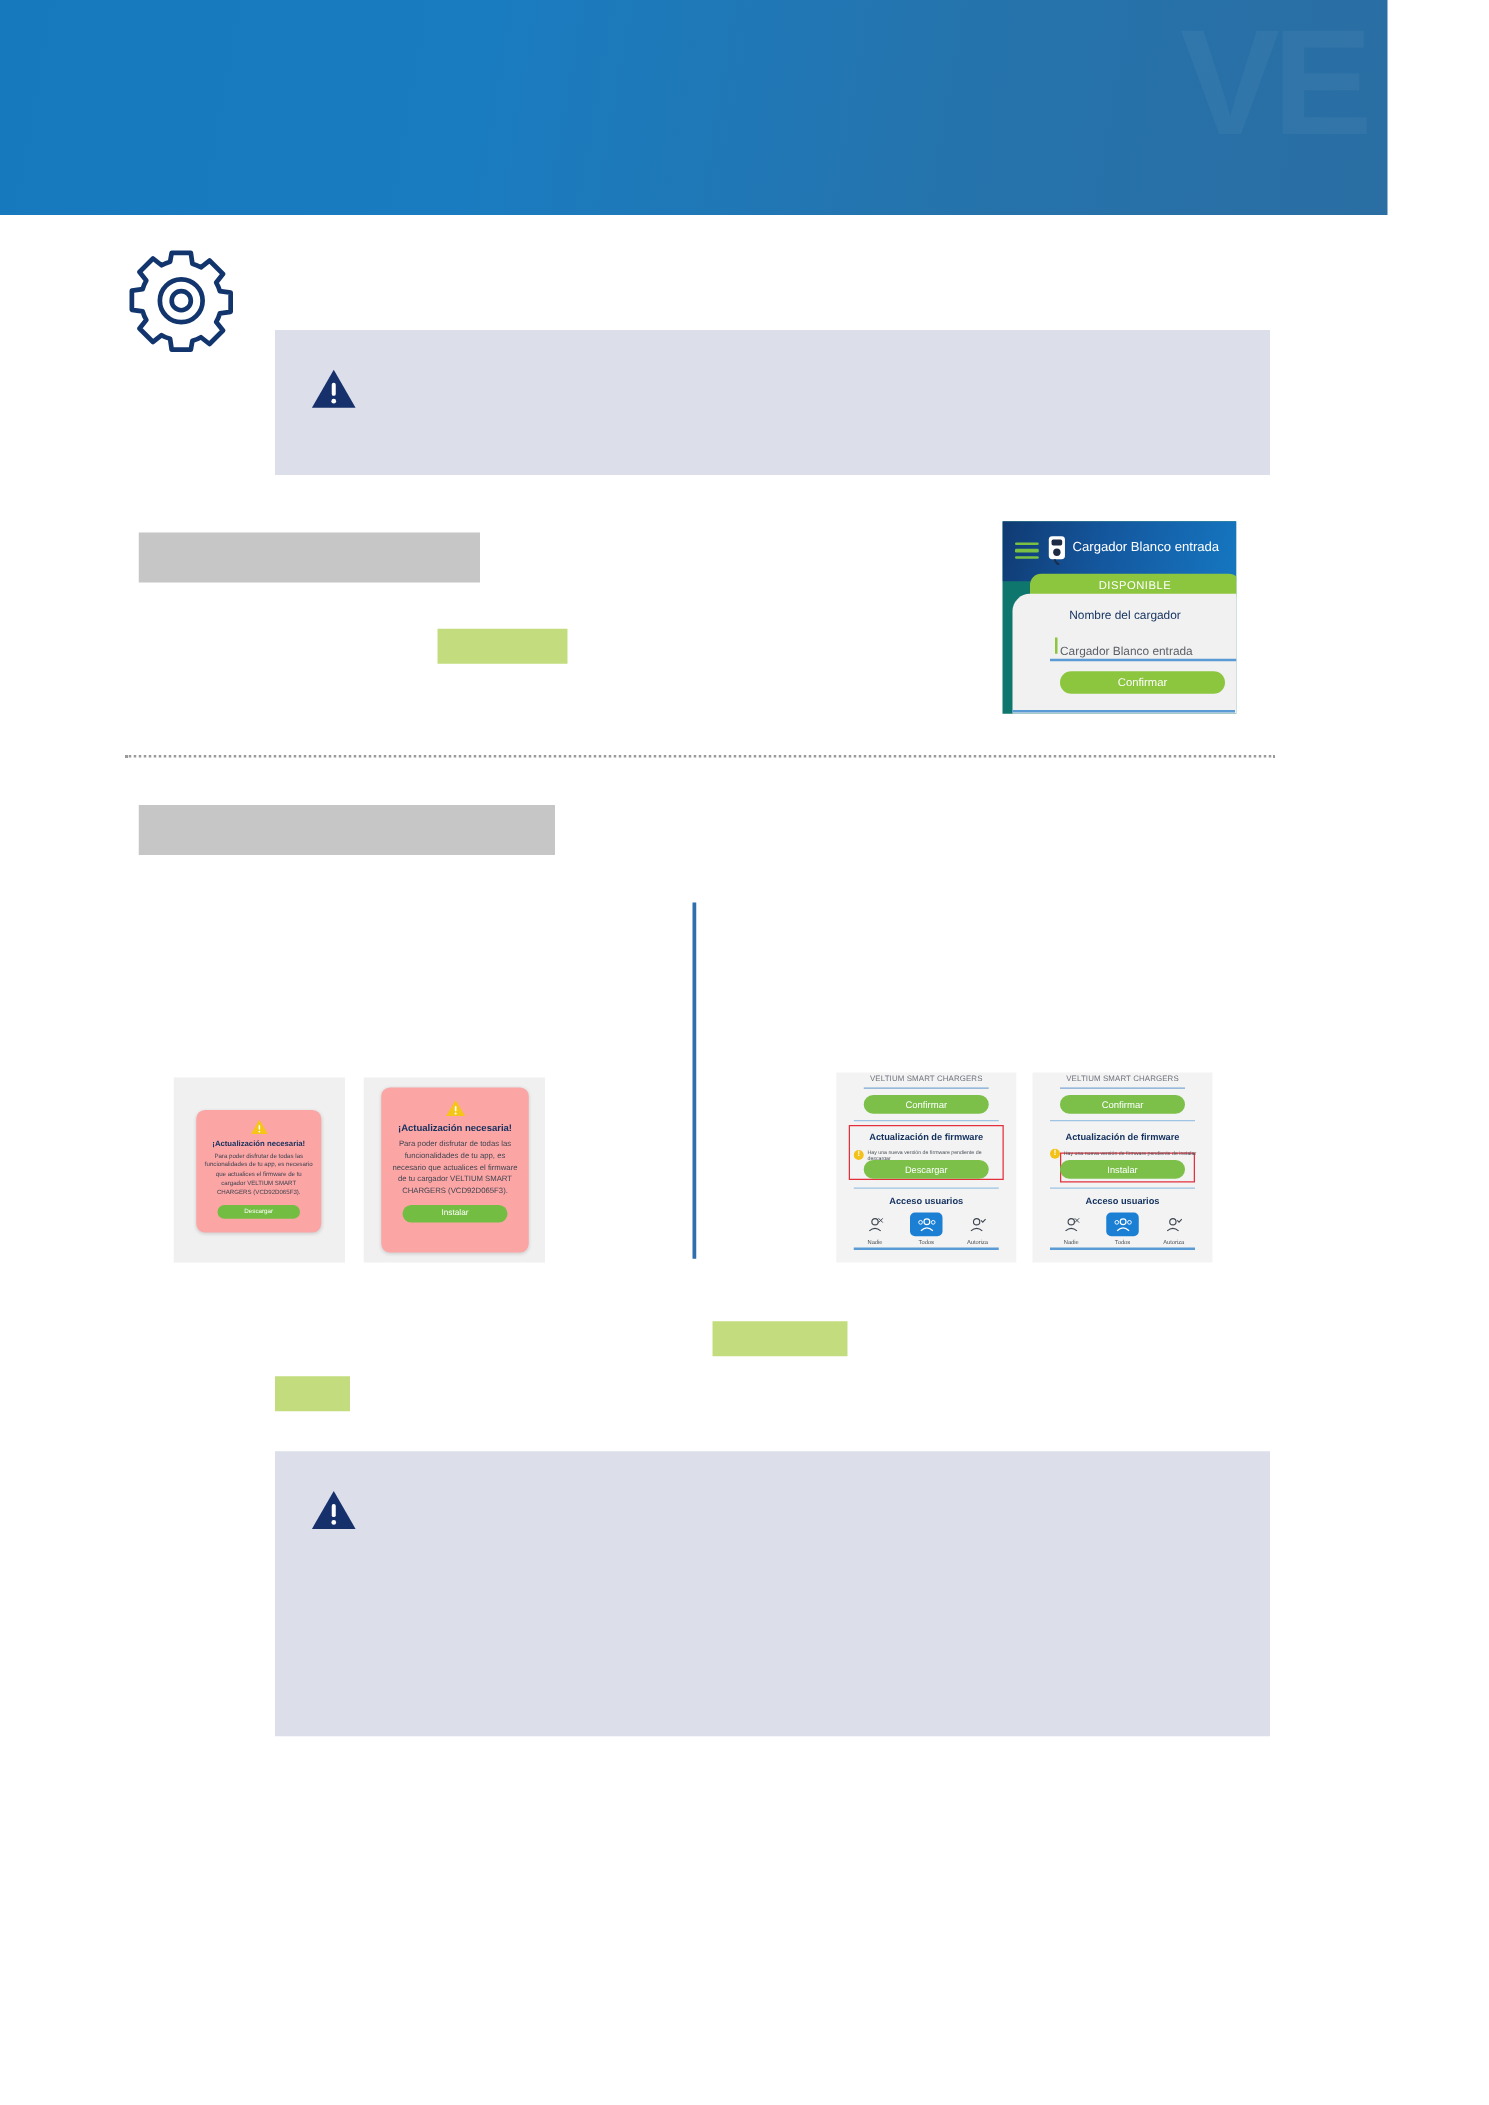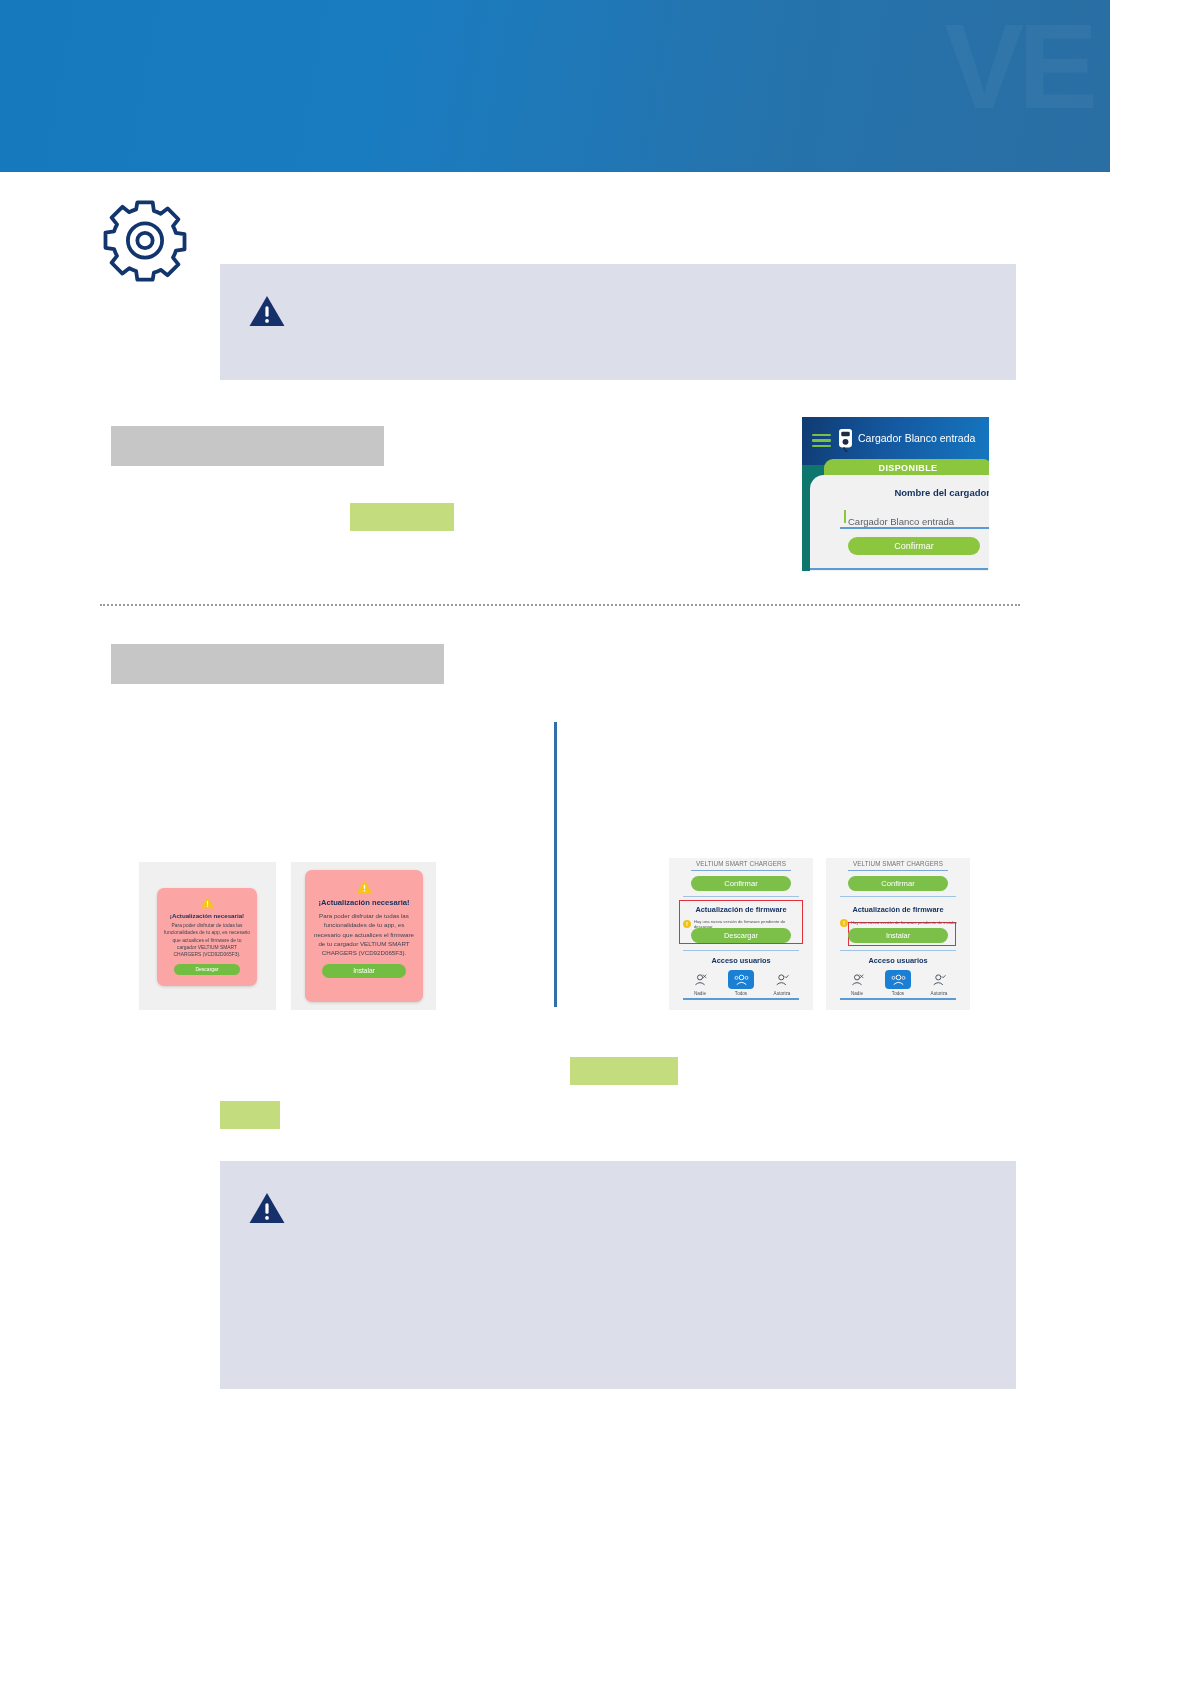--- a/index.html
+++ b/index.html
@@ -115,31 +115,31 @@
   .pr-title {
     position: absolute; left: 56px; top: 15px;
     font-size: 10.5px; color: #ffffff; white-space: nowrap;
   }
   .pr-status {
     position: absolute; left: 22px; top: 42px;
     width: 168px; height: 18px;
     background: #8cc63f;
     border-radius: 9px 9px 0 0;
     color: #fff; font-size: 9px; text-align: center;
-    line-height: 18px; letter-spacing: .4px; font-weight: bold;
+    line-height: 18px; letter-spacing: .4px;
   }
   .pr-sheet {
     position: absolute; left: 8px; top: 58px;
     width: 186px; height: 96px;
     background: #f1f1f1;
     border-radius: 14px 0 0 0;
   }
   .pr-label {
     position: absolute; left: 0; top: 12px; width: 180px;
-    text-align: right; font-size: 9.5px; font-weight: bold; color: #12305e;
+    text-align: center; font-size: 9.5px; font-weight: normal; color: #12305e;
   }
   .pr-input {
     position: absolute; left: 34px; top: 36px; width: 140px;
   }
   .pr-caret {
     position: absolute; left: 0; top: -1px; width: 1.6px; height: 13px;
     background: #8cc63f;
   }
   .pr-input-val {
     font-size: 9.5px; color: #5b5f66; padding-left: 4px; white-space: nowrap;

